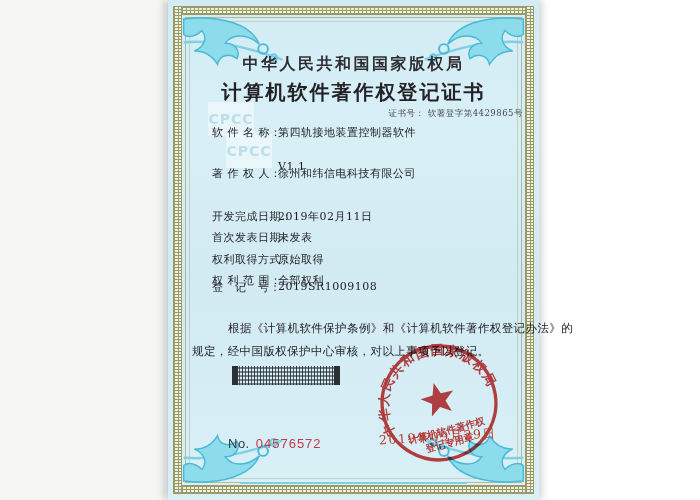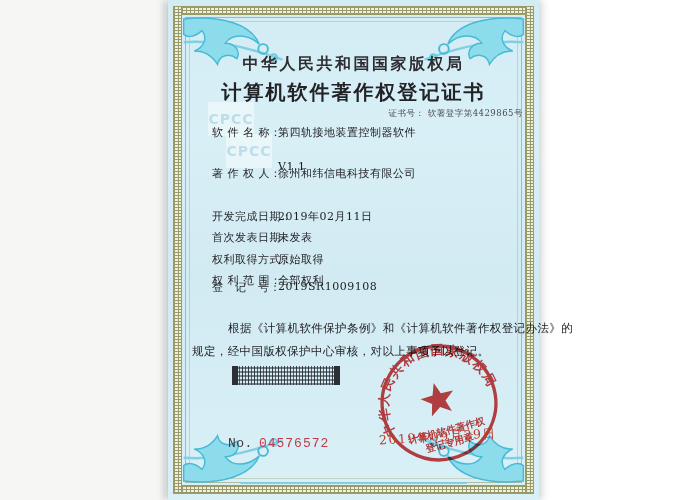--- a/index.html
+++ b/index.html
@@ -63,21 +63,21 @@
   
   .barcode { position:absolute; left:64px; top:366px; width:108px; height:19px;
              background-image:
                repeating-linear-gradient(90deg, rgba(40,45,50,.9) 0 1px, transparent 1px 3px, rgba(40,45,50,.75) 3px 4px, transparent 4px 6px),
                repeating-linear-gradient(0deg, rgba(40,45,50,.55) 0 2px, transparent 2px 4px);
              border-left:4px solid #2b3035; border-right:4px solid #2b3035;
              box-shadow:inset 2px 0 0 #2b3035, inset -2px 0 0 #2b3035; }
 
   
   .serial { position:absolute; left:60px; top:436px; font-size:13px;
-            font-family:Liberation Mono, monospace; color:#3a3a3e; letter-spacing:.5px; }
+            font-family:Liberation Sans, sans-serif; color:#3a3a3e; letter-spacing:.5px; }
   .serial .num { color:#c4394a; margin-left:6px; letter-spacing:1px; }
 
   
   .seal { position:absolute; left:209px; top:341px; width:124px; height:124px;
           transform:rotate(-15deg); opacity:.93; mix-blend-mode:multiply; }
   .seal-date { position:absolute; left:211px; top:429px; font-size:12.5px; color:#c0392b;
                font-family:"DejaVu Serif", serif; letter-spacing:1.5px;
                transform:rotate(-3.5deg); white-space:nowrap; }
 </style>
 </head>

